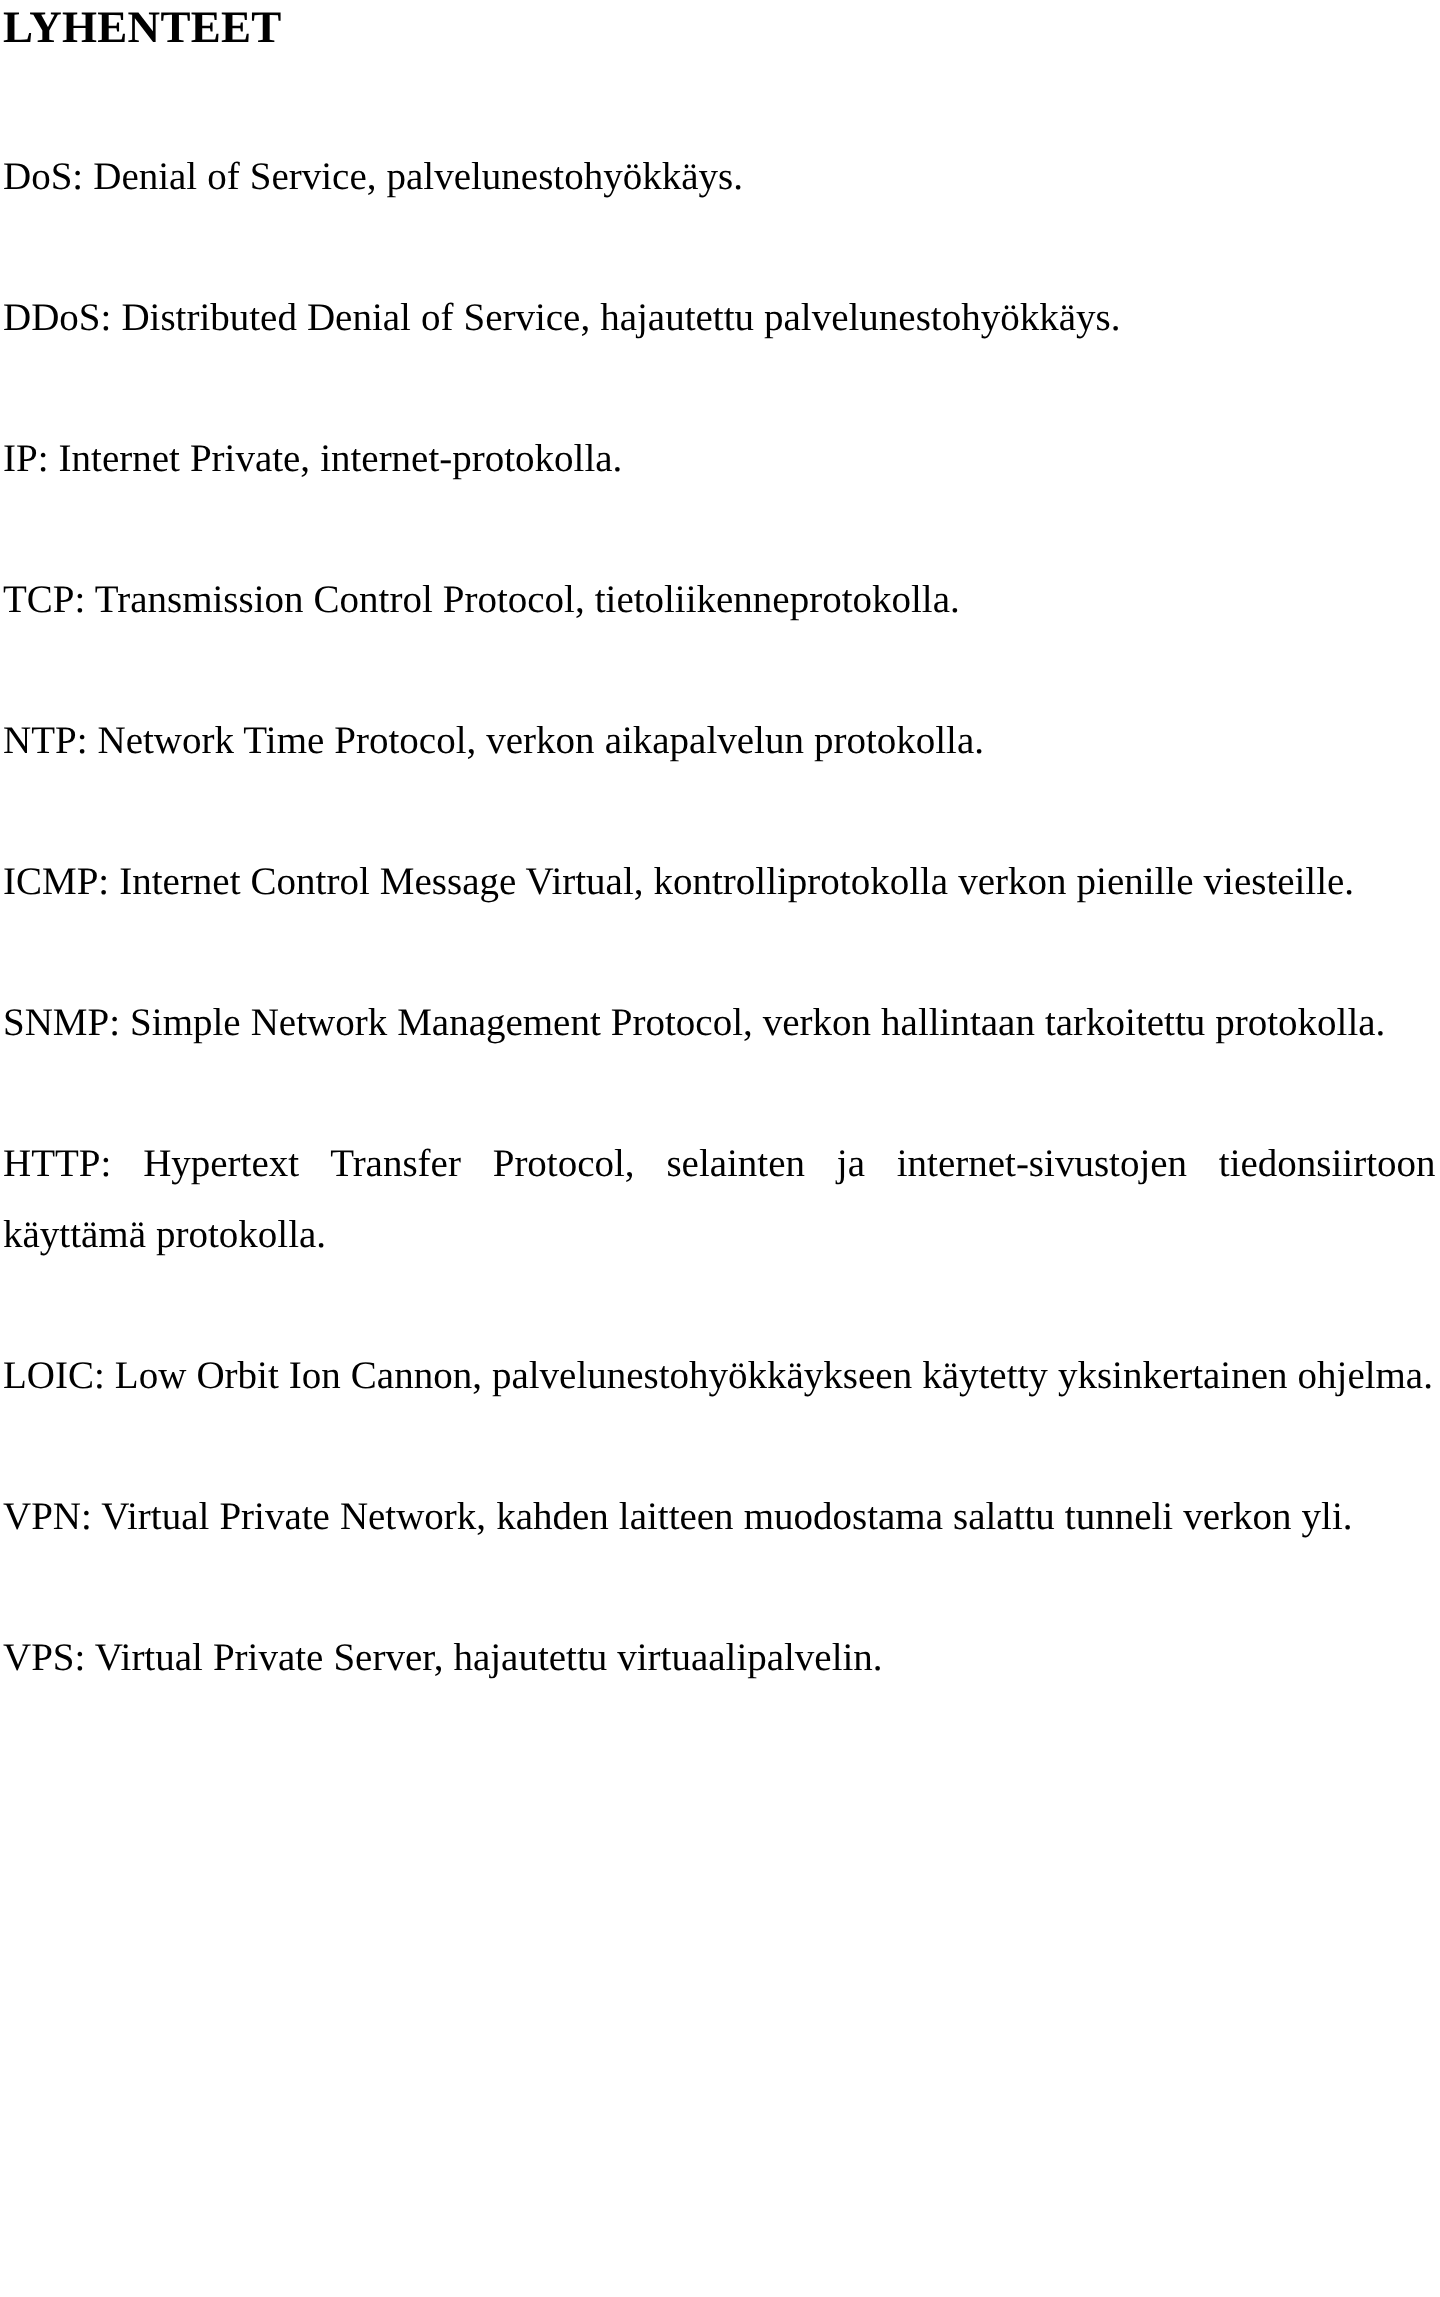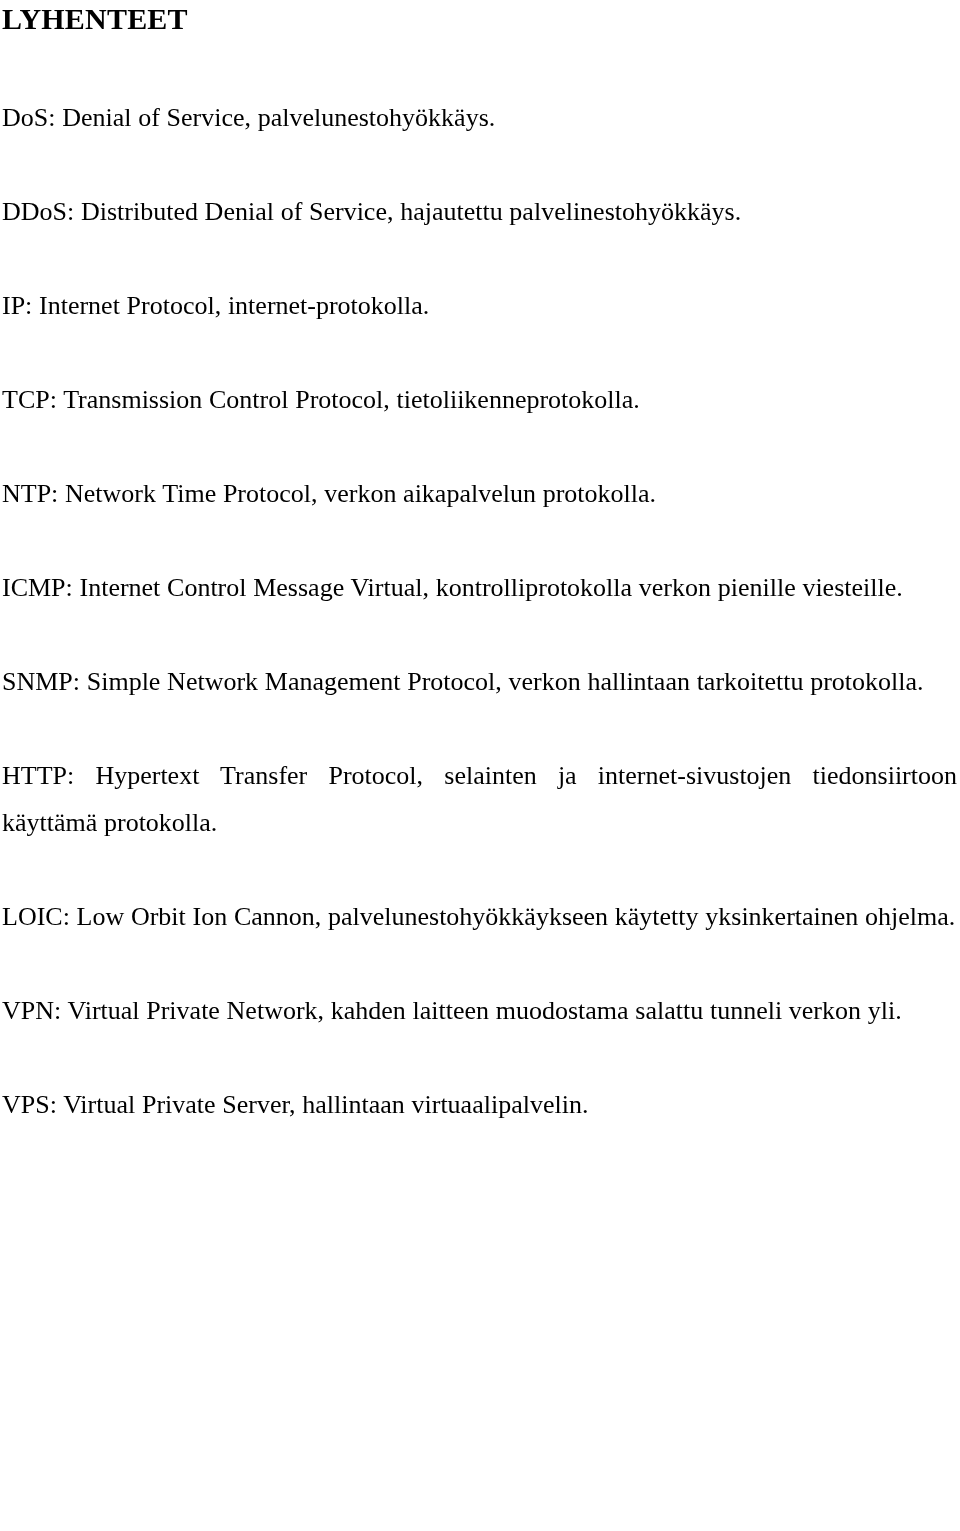--- a/index.html
+++ b/index.html
@@ -54,25 +54,25 @@
 </style>
 </head>
 <body>
 
 <div class="page">
 
   <h1 class="doc-title">LYHENTEET</h1>
 
   <div class="entries">
     <p class="entry">DoS: Denial of Service, palvelunestohyökkäys.</p>
-    <p class="entry">DDoS: Distributed Denial of Service, hajautettu palvelinestohyökkäys.</p>
-    <p class="entry">IP: Internet Protocol, internet-protokolla.</p>
+    <p class="entry">DDoS: Distributed Denial of Service, hajautettu palvelunestohyökkäys.</p>
+    <p class="entry">IP: Internet Private, internet-protokolla.</p>
     <p class="entry">TCP: Transmission Control Protocol, tietoliikenneprotokolla.</p>
     <p class="entry">NTP: Network Time Protocol, verkon aikapalvelun protokolla.</p>
     <p class="entry">ICMP: Internet Control Message Virtual, kontrolliprotokolla verkon pienille viesteille.</p>
     <p class="entry">SNMP: Simple Network Management Protocol, verkon hallintaan tarkoitettu protokolla.</p>
     <p class="entry">HTTP: Hypertext Transfer Protocol, selainten ja internet-sivustojen tiedonsiirtoon käyttämä protokolla.</p>
     <p class="entry">LOIC: Low Orbit Ion Cannon, palvelunestohyökkäykseen käytetty yksinkertainen ohjelma.</p>
     <p class="entry">VPN: Virtual Private Network, kahden laitteen muodostama salattu tunneli verkon yli.</p>
-    <p class="entry">VPS: Virtual Private Server, hallintaan virtuaalipalvelin.</p>
+    <p class="entry">VPS: Virtual Private Server, hajautettu virtuaalipalvelin.</p>
   </div>
 
 </div>
 
 </body></html>

